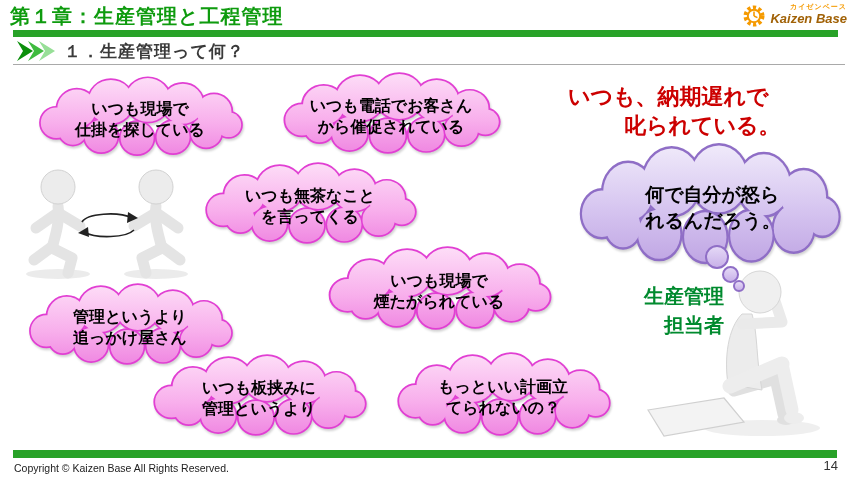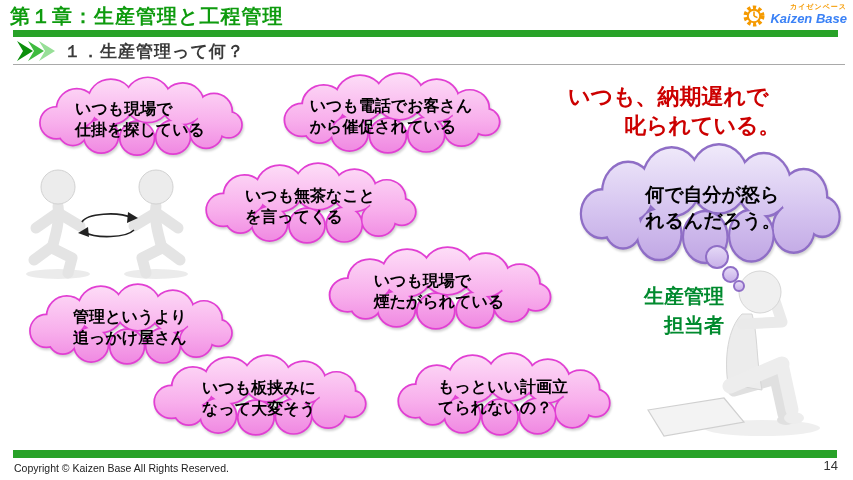--- a/index.html
+++ b/index.html
@@ -10,32 +10,32 @@
   
   .hdr-title{
     position:absolute;left:10px;top:3px;font-size:20px;font-weight:bold;
     color:#0E9B0E;letter-spacing:1px;
   }
   .hdr-bar{position:absolute;left:13px;top:30px;width:825px;height:7px;background:#28A228;}
   .logo{position:absolute;left:742px;top:2px;width:106px;height:28px;}
   .logo-gear{position:absolute;left:0;top:2px;width:24px;height:24px;}
   .logo-texts{position:absolute;left:25px;top:0;width:80px;text-align:right;}
   .logo-tagline{display:block;font-size:7px;color:#F59A00;font-weight:bold;letter-spacing:1px;line-height:9px;}
-  .logo-name{display:block;font-size:13px;color:#3b82f6;font-weight:bold;font-style:italic;line-height:15px;}
+  .logo-name{display:block;font-size:13px;color:#a16207;font-weight:bold;font-style:italic;line-height:15px;}
   
   .sec-arrows{position:absolute;left:17px;top:41px;width:42px;height:20px;}
   .sec-title{position:absolute;left:64px;top:40px;font-size:17px;font-weight:bold;color:#3A3A3A;letter-spacing:1px;}
   .sec-underline{position:absolute;left:13px;top:64px;width:832px;height:1px;background:#A9A9A9;}
   
   .cloud{position:absolute;}
   .cloud-svg{position:absolute;left:0;top:0;width:100%;height:100%;overflow:visible;
     filter:drop-shadow(1px 2px 1px rgba(0,0,0,0.18));}
   .cloud-text{
     position:absolute;inset:0;display:flex;align-items:center;justify-content:center;
-    font-weight:bold;color:#000;font-size:16px;line-height:21px;
+    text-align:center;font-weight:bold;color:#000;font-size:16px;line-height:21px;
     white-space:pre-line;z-index:2;
   }
   .cloud.purple .cloud-text{font-size:19px;line-height:26px;text-align:left;padding-left:8px;}
   .tail-dot{position:absolute;border-radius:50%;border:2px solid #8F6EC6;
     background:linear-gradient(180deg,#E4D8F6,#C9B2E9);z-index:1;}
   
   .red-note{position:absolute;left:568px;top:82px;font-size:22px;line-height:29px;
     font-weight:bold;color:#CC0000;white-space:nowrap;}
   .red-note .l2{padding-left:56px;}
   .role-label{position:absolute;left:606px;top:282px;width:118px;text-align:right;
@@ -314,21 +314,21 @@
           <circle cx="186" cy="34" r="18"></circle>
           <circle cx="201" cy="48" r="13"></circle>
           <circle cx="178" cy="56" r="16"></circle>
           <circle cx="144" cy="61" r="17"></circle>
           <circle cx="107" cy="62" r="17"></circle>
           <circle cx="70" cy="60" r="17"></circle>
           <circle cx="41" cy="55" r="14"></circle>
         </g>
       </svg>
     <div class="cloud-text">いつも板挟みに
-なって大変そう</div>
+管理というより</div>
   </div>
   <div class="cloud" style="left:391px;top:355px;width:224px;height:84px">
       <svg class="cloud-svg" viewBox="0 0 220 84" preserveAspectRatio="none" aria-hidden="true">
     <defs>
           <linearGradient id="cg6" x1="0" y1="0" x2="0" y2="84" gradientUnits="userSpaceOnUse">
             <stop offset="0" stop-color="#FDDCF7"></stop>
             <stop offset="0.55" stop-color="#F8AFEC"></stop>
             <stop offset="1" stop-color="#EE82E0"></stop>
           </linearGradient>
         </defs>

